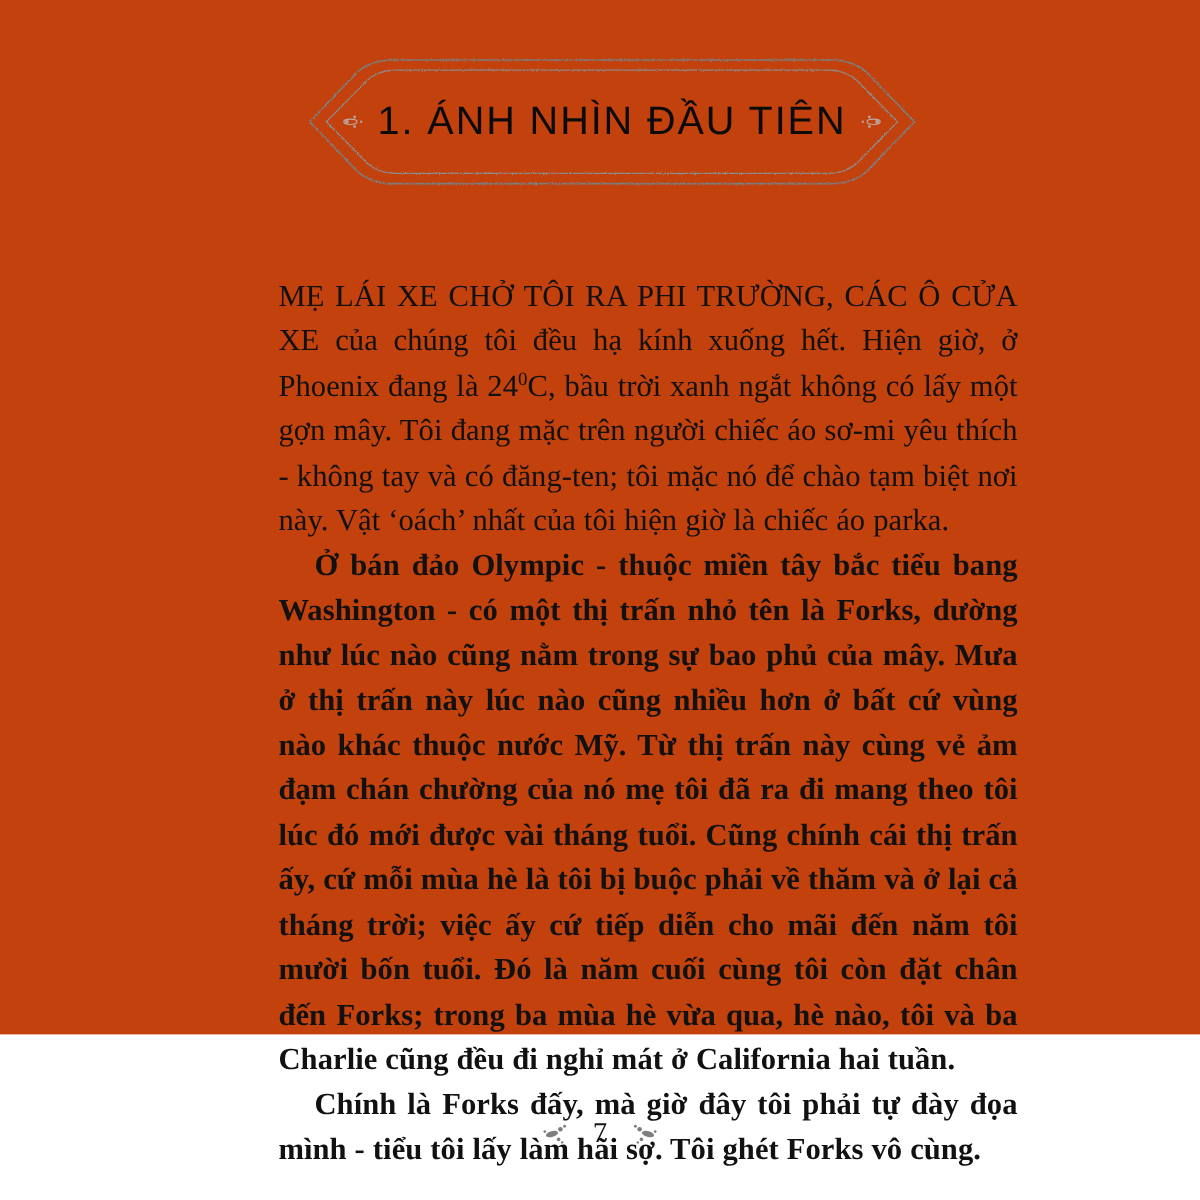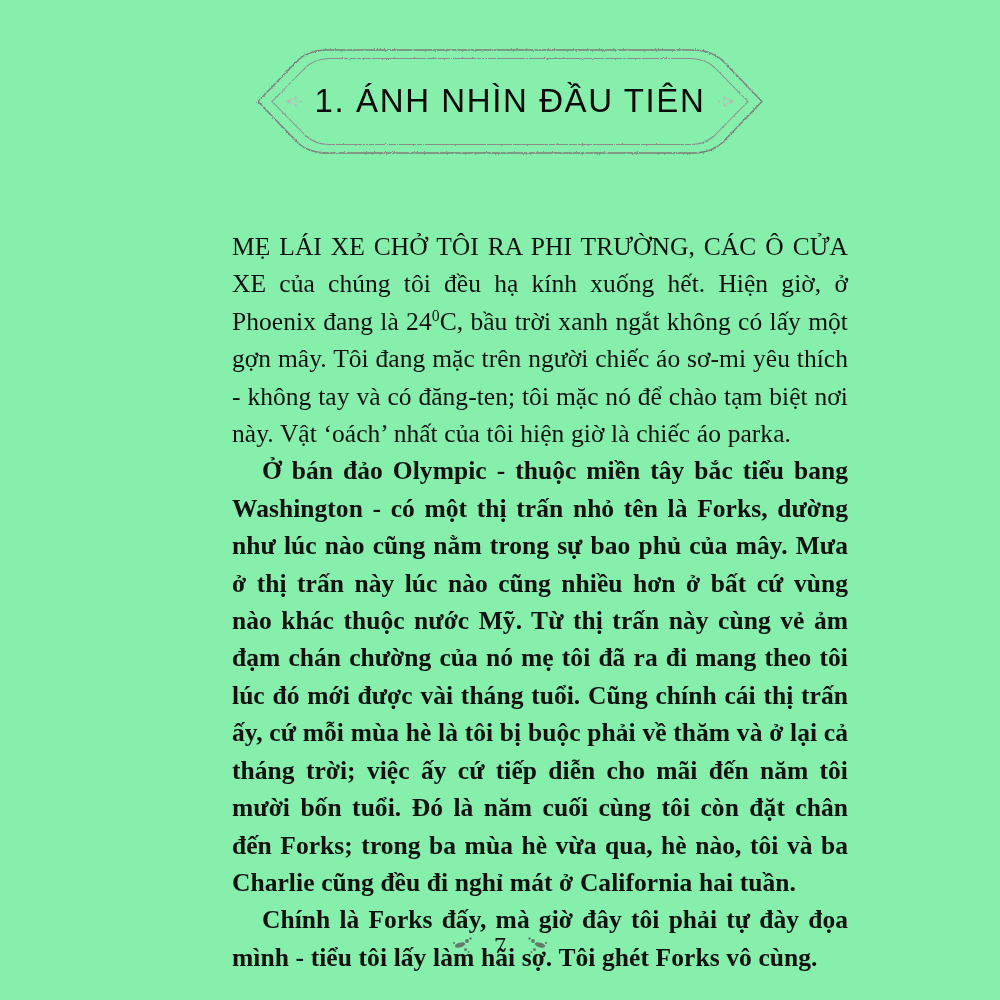--- a/index.html
+++ b/index.html
@@ -15,22 +15,22 @@
     overflow: hidden;
     font-family: "Liberation Serif", "DejaVu Serif", serif;
     color: #000000;
     -webkit-font-smoothing: antialiased;
   }
 
   .page {
     position: absolute;
     inset: 0;
     width: 1000px;
-    height: 1000px;
-    background: #86efac;
+    height: 862px;
+    background: #c2410c;
   }
 
   
   .chapter-banner {
     position: absolute;
     left: 250px;
     top: 34px;
     width: 520px;
     height: 135px;
   }

